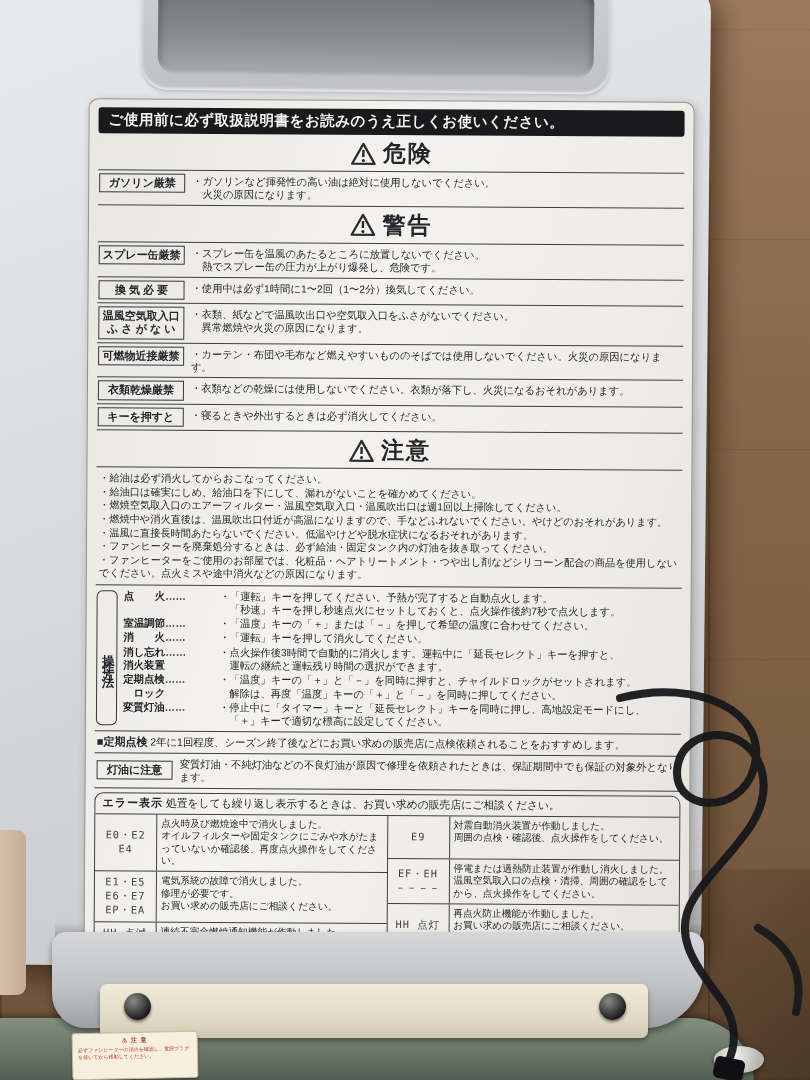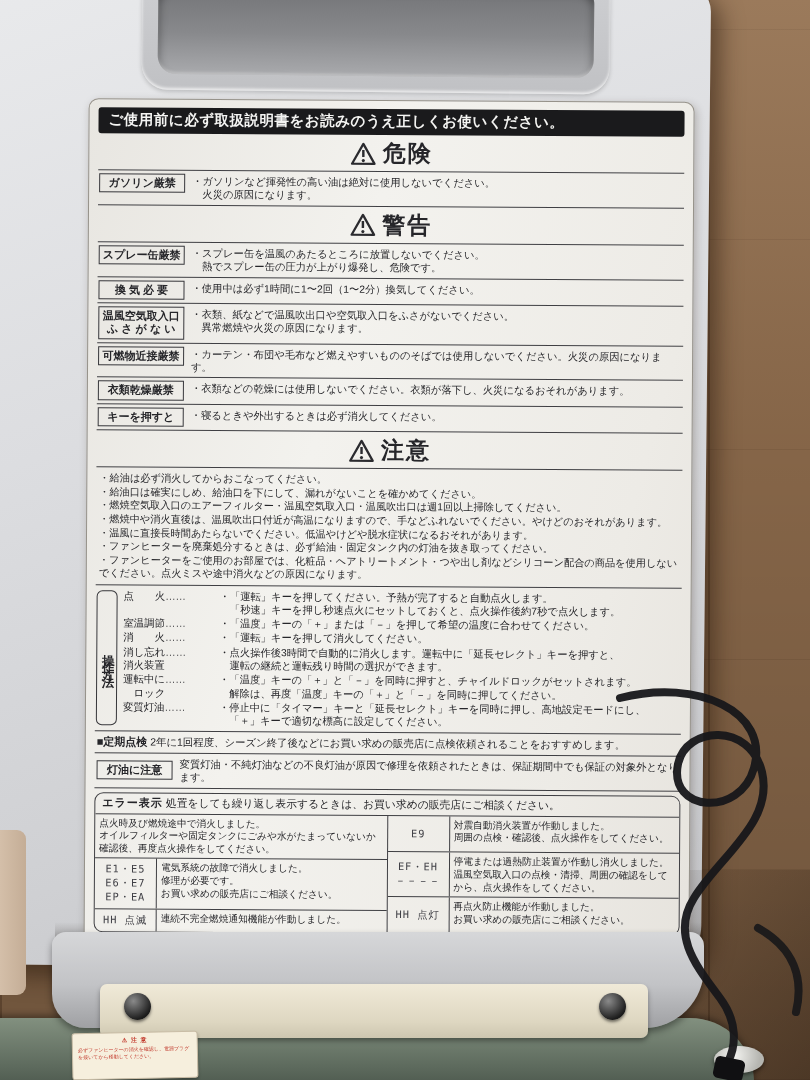--- a/index.html
+++ b/index.html
@@ -54,21 +54,21 @@
     font-size:11px;padding:2px 1px;white-space:pre-line;line-height:1.22;box-sizing:border-box;}
   .rowtext{font-size:10.3px;line-height:1.3;white-space:pre-line;padding-top:1px;}
   .caution-box{border-bottom:1.3px solid #3f3f43;padding:4px 2px 4px 3px;}
   .bullet{font-size:10.2px;line-height:1.33;}
   .op{display:flex;border-bottom:1.3px solid #3f3f43;padding:4px 0 4px 1px;}
   .op-side{flex:0 0 21px;border:1.4px solid #37373b;border-radius:6px;margin:1px 6px 1px 0;
     writing-mode:vertical-rl;text-orientation:upright;text-align:center;font-weight:bold;
     font-size:12.5px;letter-spacing:7px;padding:8px 0;align-self:stretch;box-sizing:border-box;}
   .op-rows{flex:1;display:flex;flex-direction:column;gap:1px;}
   .op-row{display:flex;}
-  .op-label{flex:0 0 96px;font-size:10.4px;font-weight:normal;white-space:pre-line;line-height:1.28;}
+  .op-label{flex:0 0 96px;font-size:10.4px;font-weight:bold;white-space:pre-line;line-height:1.28;}
   .op-text{flex:1;font-size:10.3px;white-space:pre-line;line-height:1.28;}
   .periodic{font-size:10.4px;padding:3px 2px;border-bottom:1.3px solid #3f3f43;line-height:1.3;}
   .periodic b{font-size:11px;}
   .kero{display:flex;gap:7px;padding:3px 2px;border-bottom:1.3px solid #3f3f43;align-items:center;}
   .kero .tag{flex:0 0 76px;font-family:Liberation Serif, serif;}
   .err-table{border:1.3px solid #3f3f43;border-radius:9px;overflow:hidden;margin-top:4px;}
   .err-header{font-size:10.8px;padding:2px 7px 3px;border-bottom:1.3px solid #3f3f43;}
   .err-header b{font-size:11px;letter-spacing:1px;}
   .err-cols{display:flex;}
   .err-col{flex:1;display:flex;flex-direction:column;}
@@ -208,21 +208,21 @@
         <div class="op-label">消　　火……</div>
         <div class="op-text">・「運転」キーを押して消火してください。</div>
       </div>
       <div class="op-row">
         <div class="op-label">消し忘れ……
 消火装置</div>
         <div class="op-text">・点火操作後3時間で自動的に消火します。運転中に「延長セレクト」キーを押すと、
 　運転の継続と運転残り時間の選択ができます。</div>
       </div>
       <div class="op-row">
-        <div class="op-label">運転中に……
+        <div class="op-label">定期点検……
 　ロック</div>
         <div class="op-text">・「温度」キーの「＋」と「－」を同時に押すと、チャイルドロックがセットされます。
 　解除は、再度「温度」キーの「＋」と「－」を同時に押してください。</div>
       </div>
       <div class="op-row">
         <div class="op-label">変質灯油……</div>
         <div class="op-text">・停止中に「タイマー」キーと「延長セレクト」キーを同時に押し、高地設定モードにし、
 　「＋」キーで適切な標高に設定してください。</div>
       </div>
     </div>
@@ -239,20 +239,22 @@
   </div>
 
   <div class="err-table">
     <div class="err-header">
       <b>エラー表示</b>
       <span>処置をしても繰り返し表示するときは、お買い求めの販売店にご相談ください。</span>
     </div>
     <div class="err-cols">
       <div class="err-col left">
         <div class="err-row">
+          <div class="err-code">E0・E2
+E4</div>
           <div class="err-text">点火時及び燃焼途中で消火しました。
 オイルフィルターや固定タンクにごみや水がたまっていないか確認後、再度点火操作をしてください。</div>
         </div>
         <div class="err-row">
           <div class="err-code">E1・E5
 E6・E7
 EP・EA</div>
           <div class="err-text">電気系統の故障で消火しました。
 修理が必要です。
 お買い求めの販売店にご相談ください。</div>

